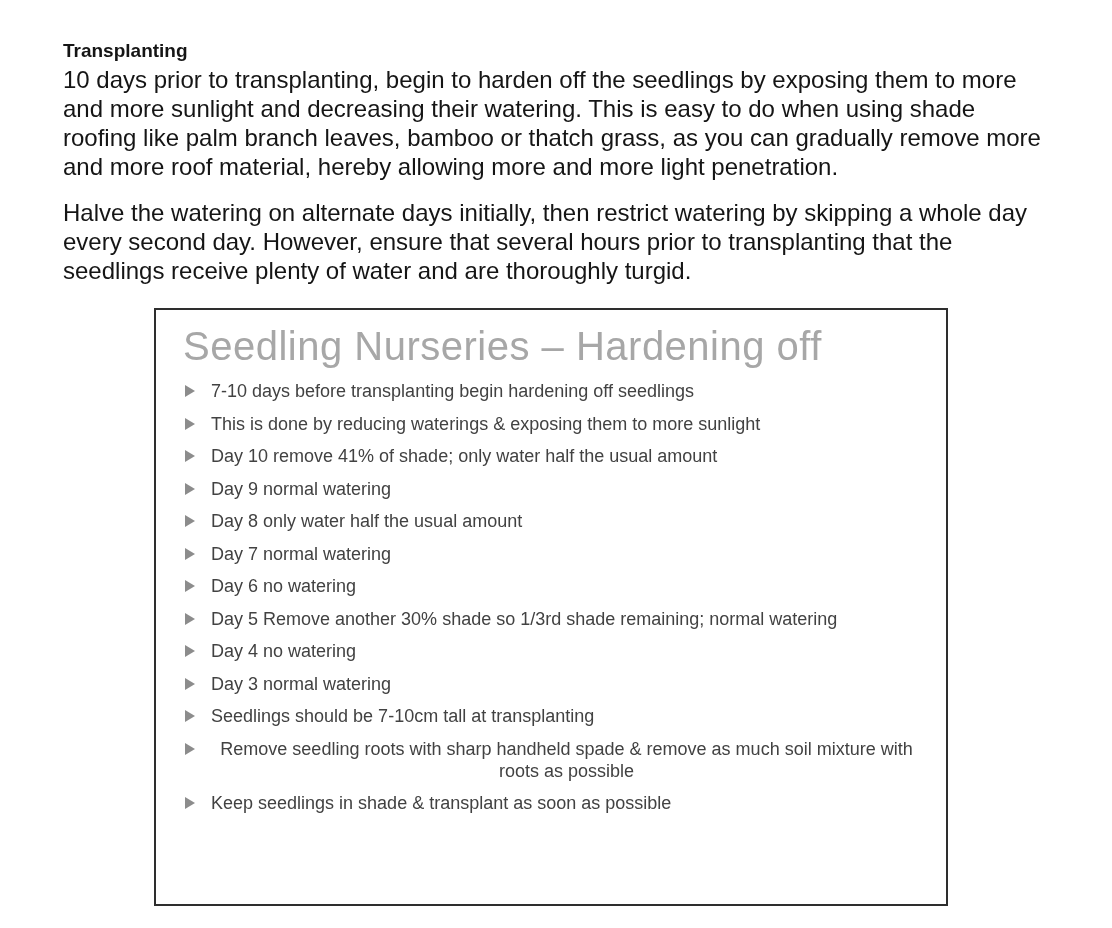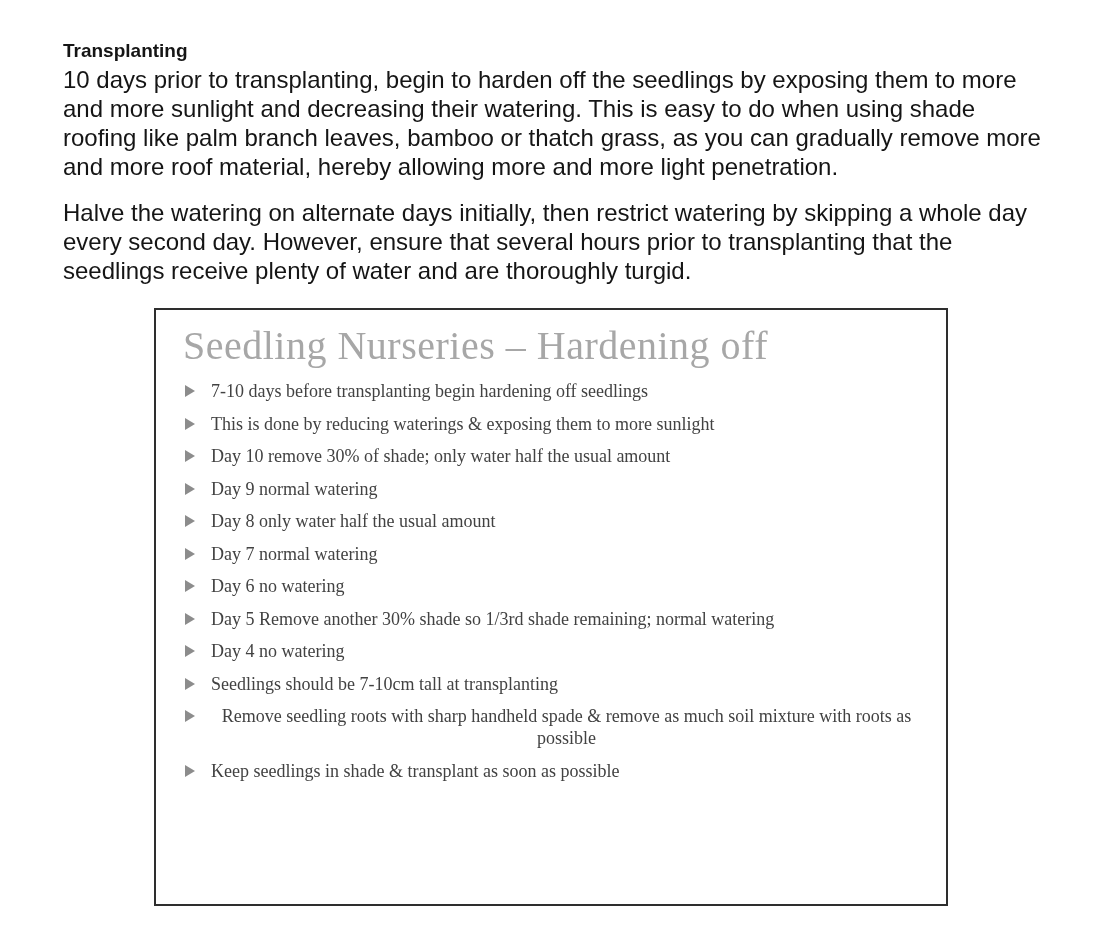--- a/index.html
+++ b/index.html
@@ -38,21 +38,20 @@
   }
   .slide {
     box-sizing: border-box;
     width: 794px;
     height: 598px;
     margin: 23px 0 0 91px;
     border: 2px solid var(--border_dark, #2e2e2e);
     padding: 12px 24px 0 27px;
     background: #ffffff;
     overflow: hidden;
-    font-family: Liberation Serif, serif;
   }
   .slide-title {
     font-size: 40px;
     line-height: 48px;
     letter-spacing: 0.5px;
     color: var(--title_gray, #a7a7a7);
     margin: 0 0 10px 0;
     white-space: nowrap;
   }
   .bullets {
@@ -101,21 +100,21 @@
       <li class="bullet">
         <span class="tri"></span>
         <span class="bt">7-10 days before transplanting begin hardening off seedlings</span>
       </li>
       <li class="bullet">
         <span class="tri"></span>
         <span class="bt">This is done by reducing waterings &amp; exposing them to more sunlight</span>
       </li>
       <li class="bullet">
         <span class="tri"></span>
-        <span class="bt">Day 10 remove 30% of shade; only water half the usual amount</span>
+        <span class="bt">Day 10 remove 41% of shade; only water half the usual amount</span>
       </li>
       <li class="bullet">
         <span class="tri"></span>
         <span class="bt">Day 9 normal watering</span>
       </li>
       <li class="bullet">
         <span class="tri"></span>
         <span class="bt">Day 8 only water half the usual amount</span>
       </li>
       <li class="bullet">
@@ -129,20 +128,24 @@
       <li class="bullet">
         <span class="tri"></span>
         <span class="bt">Day 5 Remove another 30% shade so 1/3rd shade remaining; normal watering</span>
       </li>
       <li class="bullet">
         <span class="tri"></span>
         <span class="bt">Day 4 no watering</span>
       </li>
       <li class="bullet">
         <span class="tri"></span>
+        <span class="bt">Day 3 normal watering</span>
+      </li>
+      <li class="bullet">
+        <span class="tri"></span>
         <span class="bt">Seedlings should be 7-10cm tall at transplanting</span>
       </li>
       <li class="bullet">
         <span class="tri"></span>
         <span class="bt">Remove seedling roots with sharp handheld spade &amp; remove as much soil mixture with roots as possible</span>
       </li>
       <li class="bullet">
         <span class="tri"></span>
         <span class="bt">Keep seedlings in shade &amp; transplant as soon as possible</span>
       </li>

